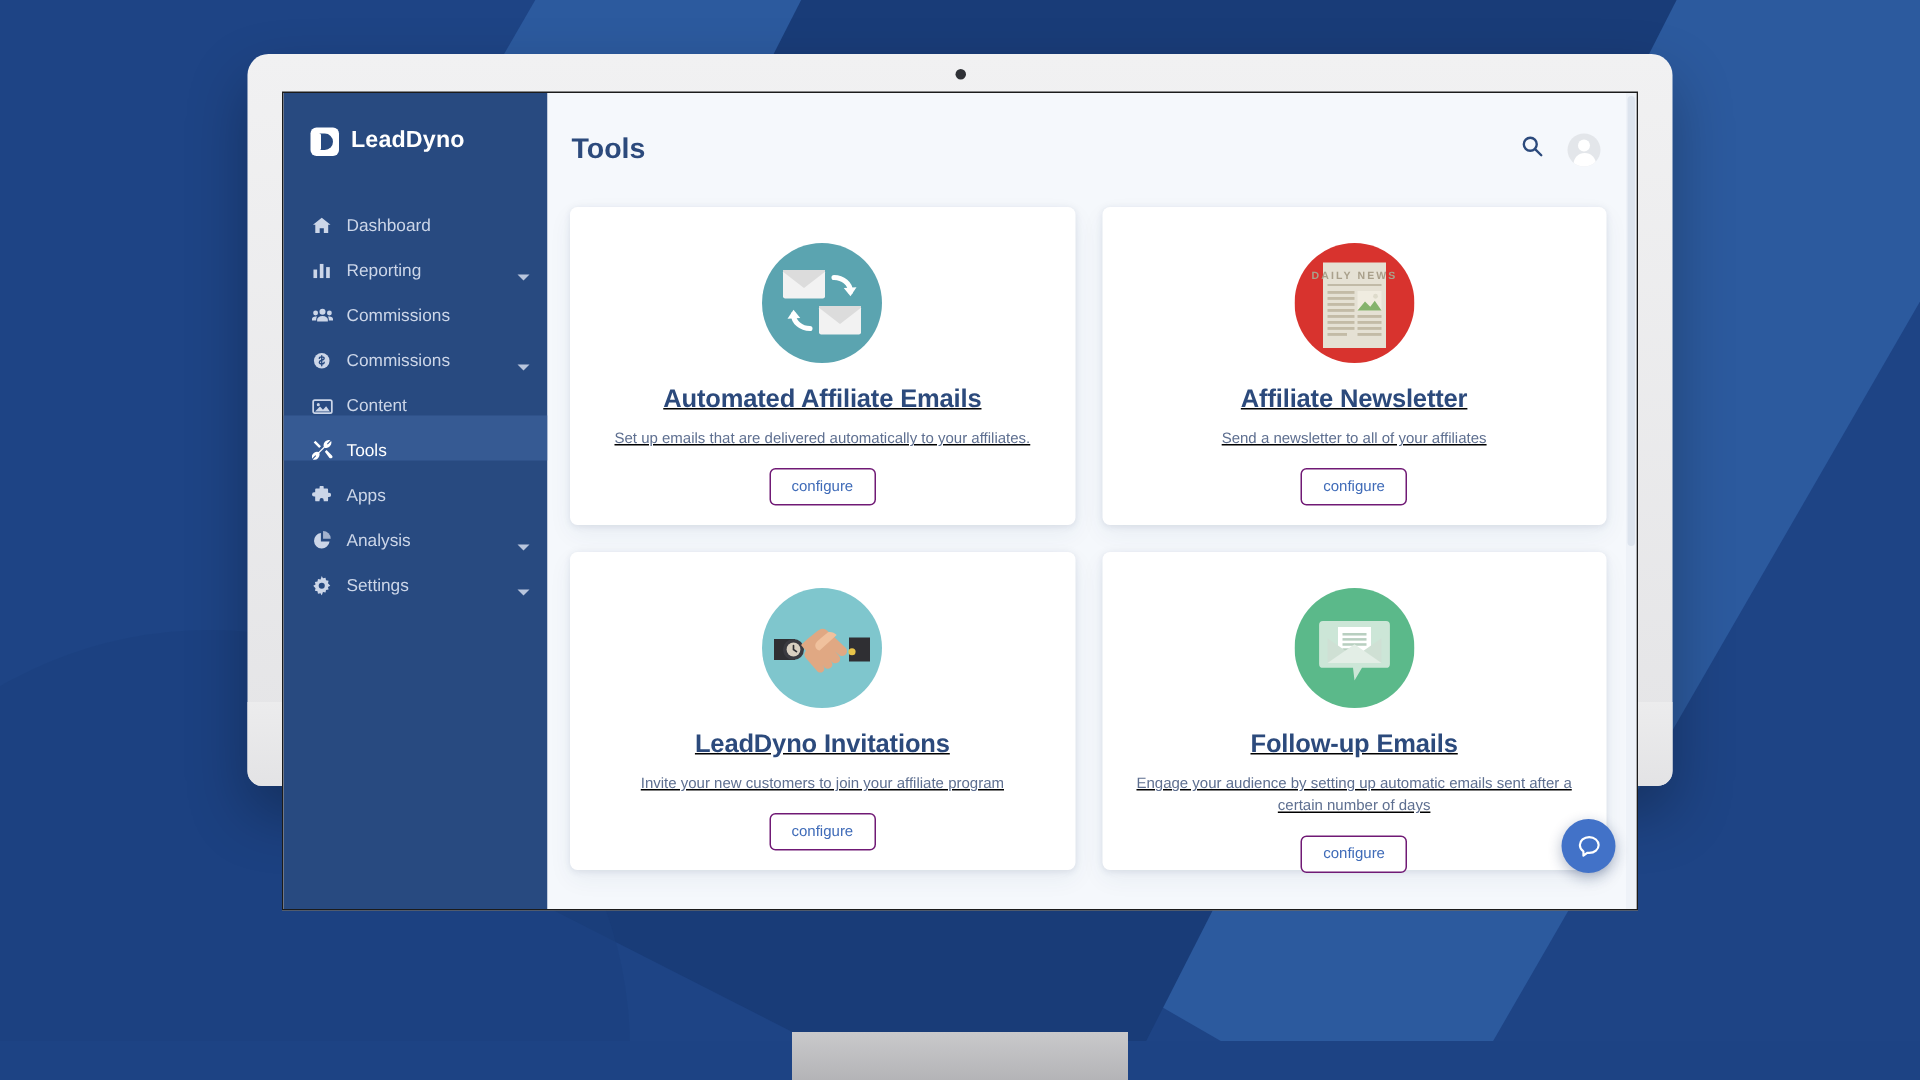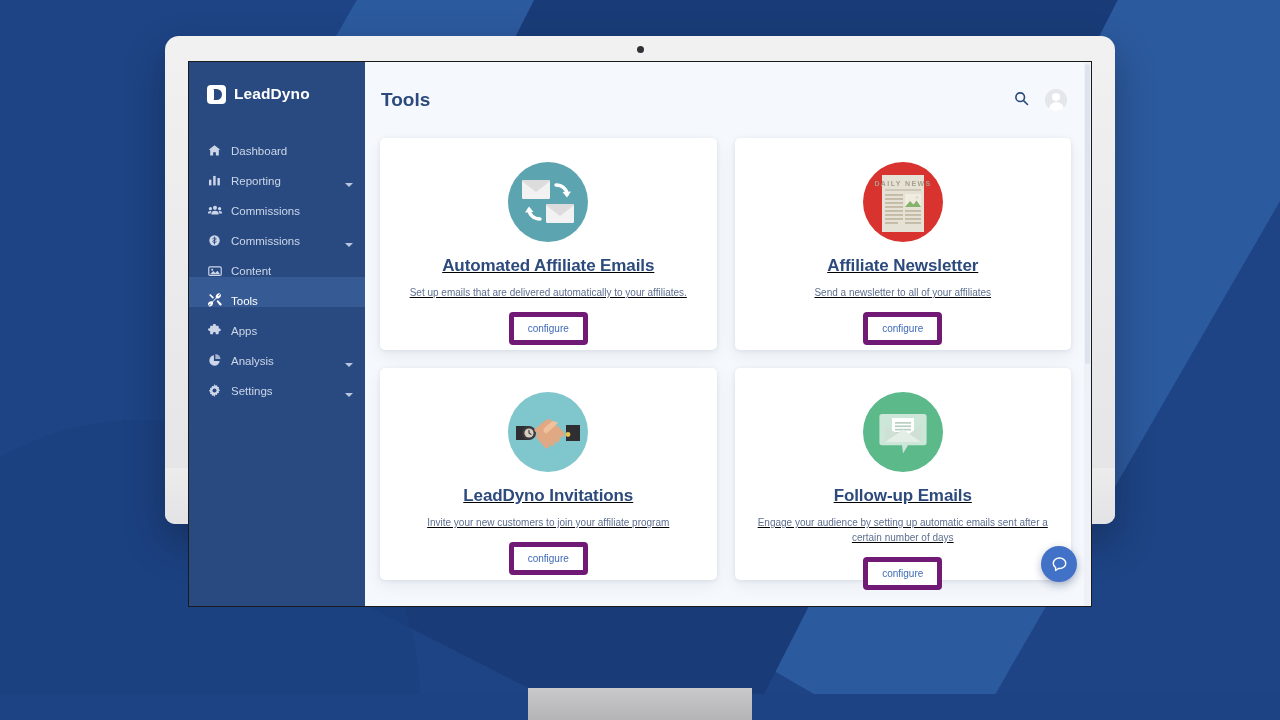--- a/index.html
+++ b/index.html
@@ -186,21 +186,21 @@
     margin-top: 12px; letter-spacing: -.1px;
   }
   .card-desc {
     font-size: 10px; color: #5e6f90; line-height: 1.5;
     margin-top: 9px; padding: 0 4px;
   }
   .configure-btn {
     display: inline-block;
     margin-top: 12px;
     font-size: 10px; color: #3f6bb8;
-    border: 5px solid #701a75;
+    border: 1px solid #701a75;
     border-radius: 4px;
     background: #fff;
     padding: 6px 14px;
     cursor: pointer;
     font-family: "Liberation Sans", sans-serif;
   }
 
   
   #scrollrail {
     position: absolute; right: 0; top: 0; width: 7px; height: 100%;

